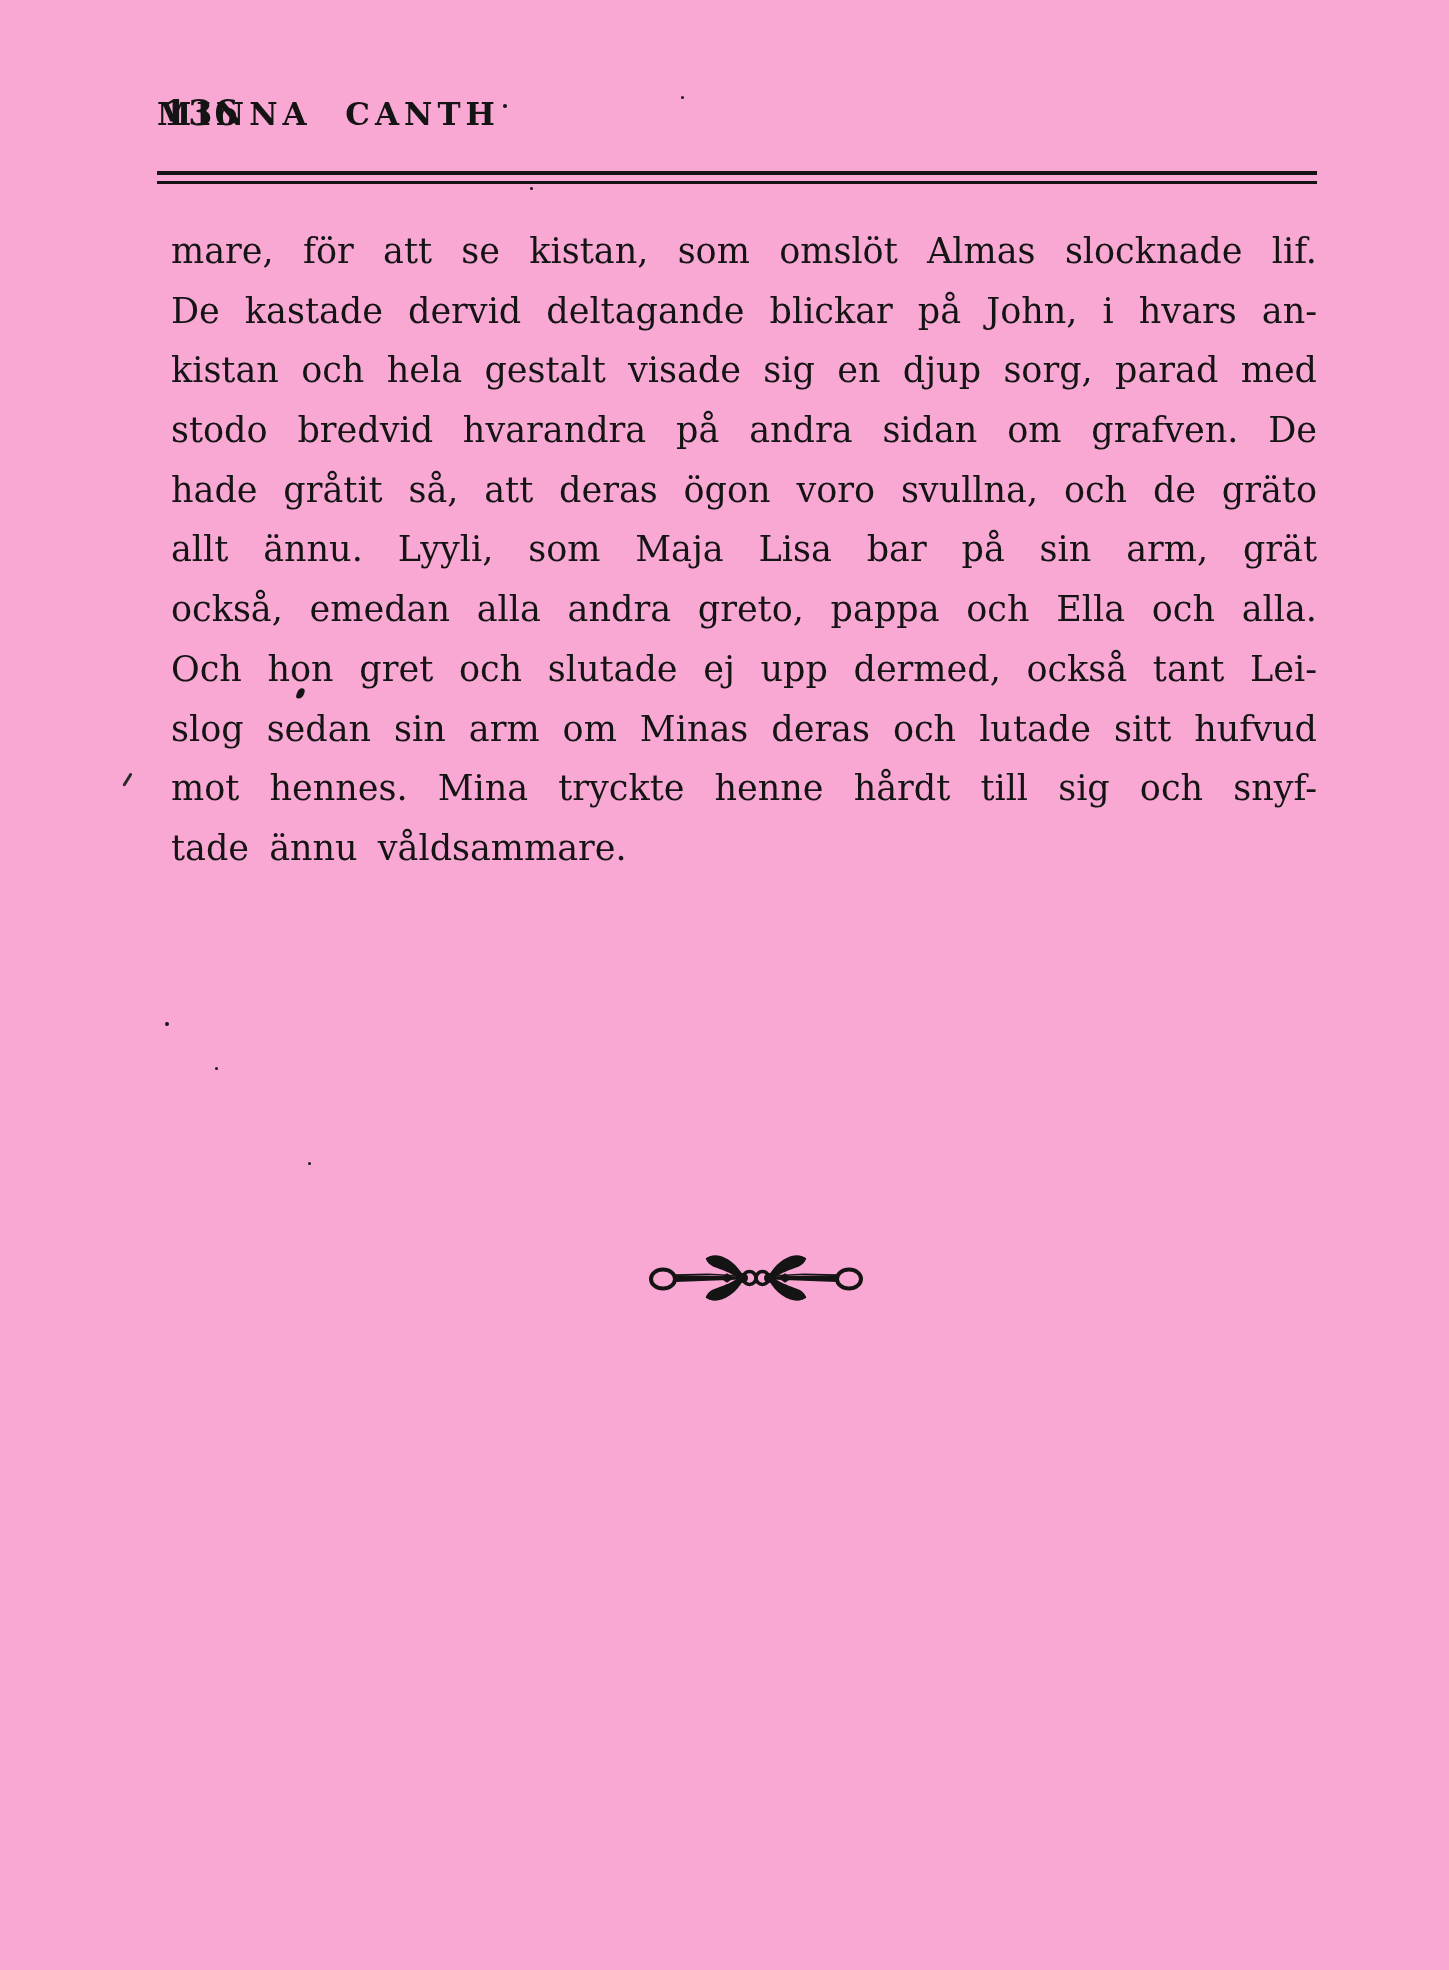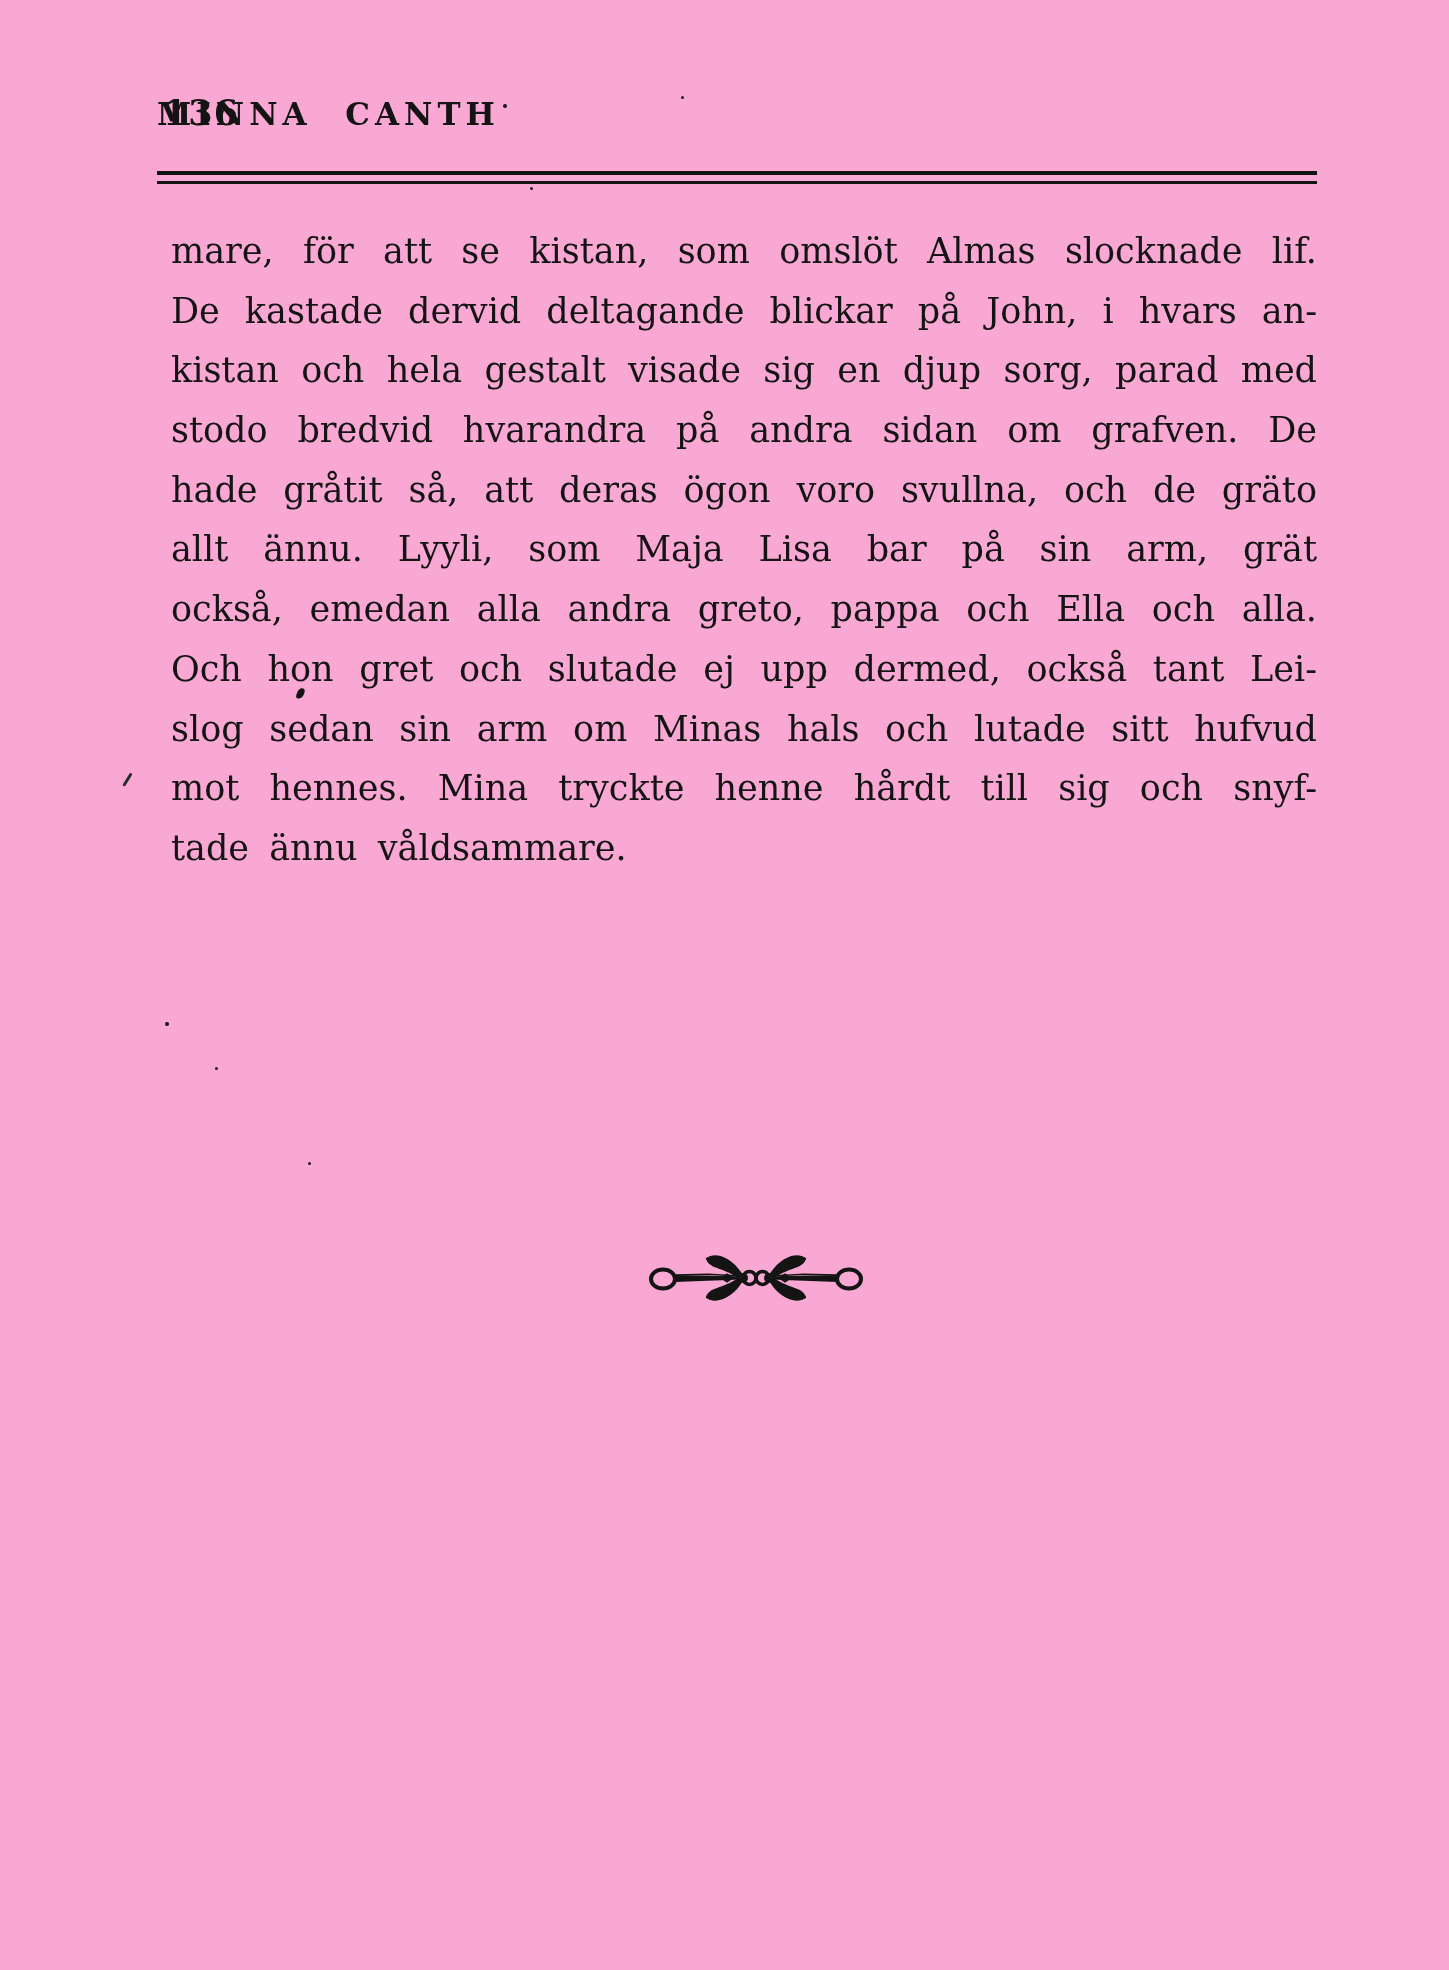--- a/index.html
+++ b/index.html
@@ -68,21 +68,21 @@
 
   <div class="body-text">
     <div class="line">mare, för att se kistan, som omslöt Almas slocknade lif.</div>
     <div class="line">De kastade dervid deltagande blickar på John, i hvars an-</div>
     <div class="line">kistan och hela gestalt visade sig en djup sorg, parad med</div>
     <div class="line">stodo bredvid hvarandra på andra sidan om grafven. De</div>
     <div class="line">hade gråtit så, att deras ögon voro svullna, och de gräto</div>
     <div class="line">allt ännu. Lyyli, som Maja Lisa bar på sin arm, grät</div>
     <div class="line">också, emedan alla andra greto, pappa och Ella och alla.</div>
     <div class="line">Och hon gret och slutade ej upp dermed, också tant Lei-</div>
-    <div class="line">slog sedan sin arm om Minas hals och lutade sitt hufvud</div>
+    <div class="line">slog sedan sin arm om Minas deras och lutade sitt hufvud</div>
     <div class="line">mot hennes. Mina tryckte henne hårdt till sig och snyf-</div>
     <div class="line last">tade ännu våldsammare.</div>
   </div>
 
   <svg class="ornament" viewBox="0 0 216 56" xmlns="http://www.w3.org/2000/svg">
     <g id="orn-half" fill="#141414" stroke="#141414">
 
       <ellipse cx="15" cy="29" rx="12" ry="9.5" fill="none" stroke-width="4"></ellipse>
 
       <path d="M27 25 L93 26.5 L93 29.5 L27 32 Z" stroke="none"></path>

